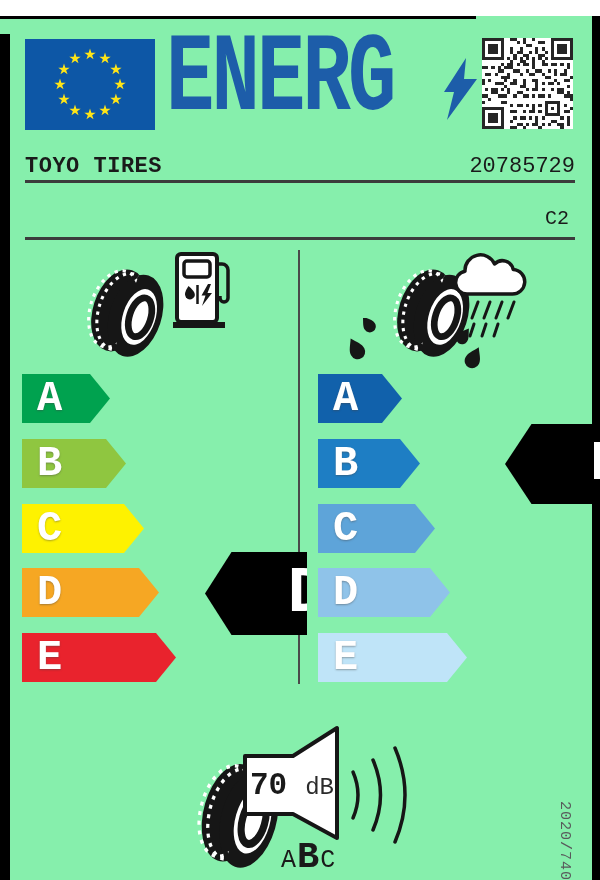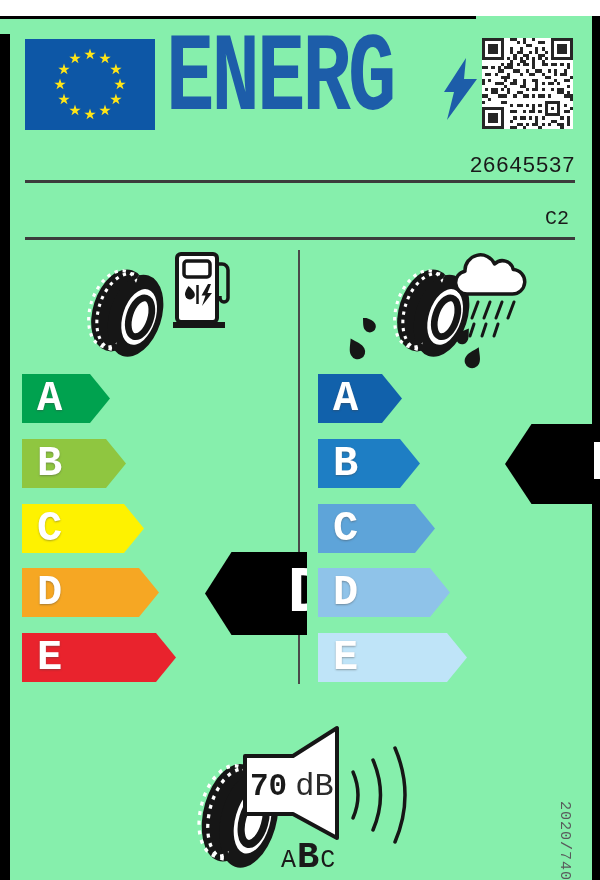--- a/index.html
+++ b/index.html
@@ -55,23 +55,23 @@
   
   .indic{
     position:absolute;background:#000;color:#fff;font-weight:700;
     display:flex;align-items:center;justify-content:center;box-sizing:border-box;padding-left:17%;
     clip-path:polygon(0 50%,26% 0,100% 0,100% 100%,26% 100%);
   }
   .ind-d{left:205px;top:536px;width:78px;height:83px;font-size:64px;}
   .ind-b{left:505px;top:408px;width:84px;height:80px;font-size:56px;}
   
   .speaker{position:absolute;left:235px;top:698px;width:210px;height:165px;}
-  .noise-db{position:absolute;left:250px;top:752px;display:flex;align-items:baseline;gap:8px;}
+  .noise-db{position:absolute;left:250px;top:752px;display:flex;align-items:baseline;gap:18px;}
   .noise-db .nv{font-size:31px;font-weight:700;}
-  .noise-db .nu{font-size:32px;color:#2b2b2b;}
+  .noise-db .nu{font-size:24px;color:#2b2b2b;}
   .noise-classes{position:absolute;left:281px;top:820px;display:flex;align-items:baseline;letter-spacing:1px;}
   .noise-classes .nc{font-size:25px;}
   .noise-classes .ncb{font-size:37px;font-weight:700;}
   
   .regulation{
     position:absolute;left:556px;top:785px;writing-mode:vertical-rl;
     font-size:15px;color:#58595b;letter-spacing:1px;
   }
 </style>
 </head>
@@ -160,21 +160,22 @@
         <rect x="6" y="10" width="1" height="1"></rect>
         <rect x="6" y="12" width="1" height="1"></rect>
       <rect x="6" y="14" width="1" height="1"></rect>
         <rect x="6" y="16" width="1" height="1"></rect>
         <rect x="6" y="18" width="1" height="1"></rect>
         <rect x="6" y="20" width="1" height="1"></rect>
     </g>
     <path fill="#262626" d="M9 0h2v1h-2z M13 0h1v2h-1z M16 0h1v1h-1z M18 1h2v1h-2z M11 1h1v1h-1z M14 2h2v1h-2z M9 3h1v2h-1z M12 3h1v1h-1z M17 3h1v2h-1z M19 3h1v1h-1z M11 4h2v1h-2z M15 4h1v1h-1z M20 4h1v1h-1z M10 5h1v1h-1z M13 5h2v1h-2z M18 5h2v1h-2z M9 7h1v1h-1z M12 7h2v1h-2z M16 7h1v1h-1z M19 7h1v1h-1z M0 9h2v1h-2z M3 9h1v1h-1z M5 9h1v2h-1z M1 11h2v1h-2z M4 11h1v1h-1z M0 13h1v2h-1z M2 13h1v1h-1z M4 14h2v1h-2z M1 16h1v1h-1z M3 16h2v2h-2z M0 18h2v1h-2z M5 18h1v1h-1z M2 19h1v1h-1z M0 20h1v1h-1z M7 9h1v1h-1z M7 12h1v2h-1z M7 15h1v1h-1z M7 18h1v1h-1z M7 20h1v1h-1z M8 8h2v2h-2z M11 8h1v1h-1z M13 8h2v1h-2z M16 8h1v2h-1z M19 8h2v1h-2z M22 8h2v1h-2z M25 8h1v1h-1z M27 8h1v2h-1z M10 10h2v1h-2z M14 10h1v1h-1z M17 10h2v1h-2z M21 10h1v1h-1z M23 10h1v2h-1z M26 10h1v1h-1z M8 11h1v2h-1z M12 11h1v1h-1z M15 11h2v1h-2z M19 11h1v1h-1z M25 11h2v1h-2z M10 13h1v1h-1z M13 13h1v2h-1z M16 13h2v1h-2z M20 12h2v1h-2z M23 13h1v1h-1z M26 13h2v1h-2z M28 12h1v1h-1z M9 14h2v1h-2z M12 15h2v1h-2z M17 14h1v2h-1z M19 14h1v1h-1z M21 14h2v1h-2z M24 14h1v1h-1z M27 15h1v1h-1z M8 16h1v2h-1z M11 17h2v1h-2z M14 16h1v1h-1z M16 16h2v1h-2z M19 16h1v1h-1z M22 16h1v1h-1z M24 16h2v2h-2z M27 17h1v1h-1z M10 18h1v1h-1z M13 18h2v1h-2z M16 18h1v1h-1z M18 18h2v1h-2z M21 18h1v1h-1z M26 18h2v1h-2z M28 18h1v2h-1z M9 21h1v1h-1z M11 21h2v1h-2z M14 21h1v1h-1z M16 21h1v2h-1z M18 21h1v1h-1z M26 21h1v1h-1z M9 23h2v1h-2z M13 23h1v1h-1z M15 23h2v1h-2z M18 23h1v1h-1z M26 23h2v1h-2z M28 22h1v1h-1z M10 25h1v1h-1z M12 25h2v1h-2z M15 25h1v1h-1z M17 25h1v2h-1z M19 25h1v1h-1z M25 25h1v1h-1z M27 25h1v2h-1z M22 26h2v1h-2z M9 26h1v1h-1z M11 27h2v1h-2z M14 27h1v1h-1z M16 27h2v1h-2z M19 27h1v1h-1z M21 27h1v1h-1z M24 27h2v1h-2z M27 27h1v1h-1z M9 28h2v1h-2z M13 28h1v1h-1z M18 28h1v1h-1z M25 28h1v1h-1z"></path>
   </svg>
 
-  <div class="article">26645537</div>
+  <div class="brand">TOYO TIRES</div>
+  <div class="article">20785729</div>
   <div class="rule1"></div>
   <div class="tyreclass">C2</div>
   <div class="rule2"></div>
 
   <div class="divider"></div>
 
   <svg class="tire t1" viewBox="0 0 100 100" preserveAspectRatio="none">
       <use href="#tiresym"></use>
     </svg>
   <svg class="pump" viewBox="0 0 64 78">

